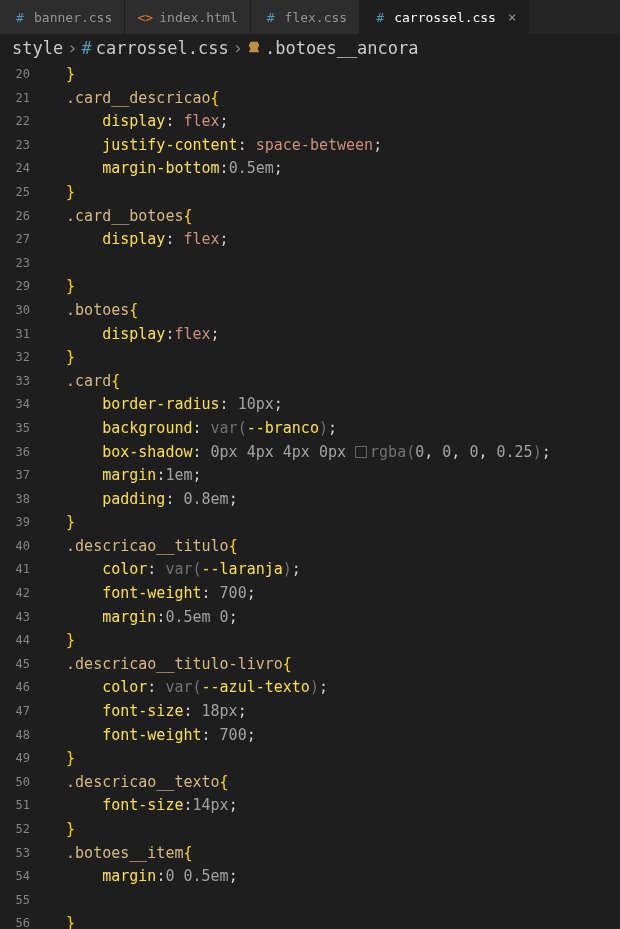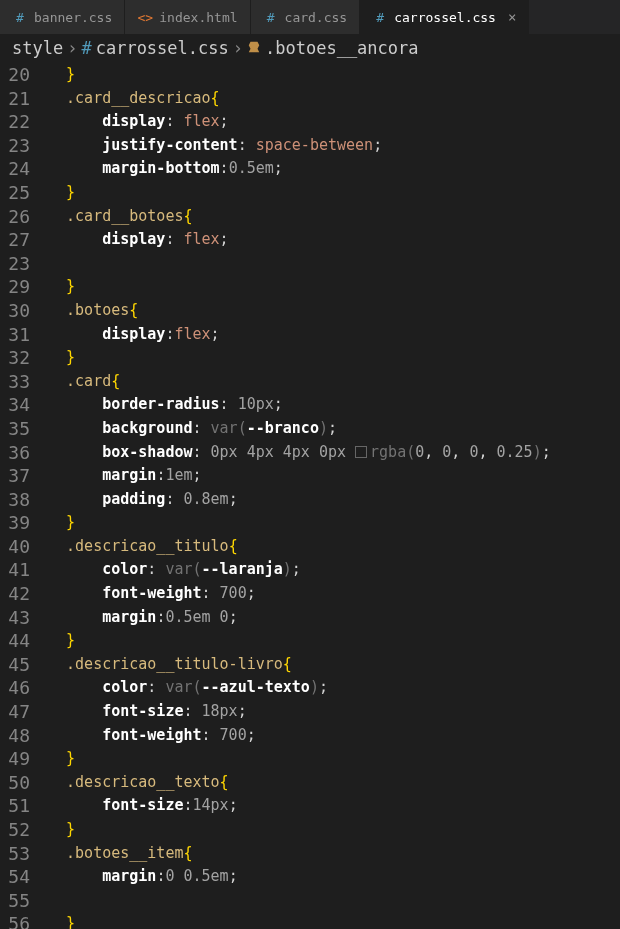--- a/index.html
+++ b/index.html
@@ -52,32 +52,32 @@
       background: #1e1e1e;
       height: calc(929px - 61px);
     }
     .gutter {
       width: 48px;
       text-align: right;
       color: #858585;
       padding-top: 2px;
       user-select: none;
       line-height: 23.6px;
-      font-size: 18px;
+      font-size: 12px;
     }
     .gutter div { padding-right: 18px; }
     .code {
       flex: 1;
       padding-top: 2px;
       line-height: 23.6px;
       font-size: 15px;
       white-space: pre;
     }
     .y { color: #d7ba7d; }
-    .b { color: #ffffff; font-weight: bold; }
+    .b { color: #fde047; }
     .w { color: #d4d4d4; }
     .o { color: #ce9178; margin-top: 48px; }
     .g { color: #a3a3a3; }
     .br1 { color: #ffd700; }
     .br2 { color: #737373; }
     .sw { display: inline-block; width: 12px; height: 12px; border: 1px solid #666; margin-right: 3px; vertical-align: middle; background: transparent; }
     .css-icon { color: #519aba; }
     .html-icon { color: #e37933; }
     .cls-icon { color: #e8ab53; }
   </style>
@@ -88,21 +88,21 @@
     <div class="tab">
       <span class="tab-icon css-icon">#</span>
       <span>banner.css</span>
     </div>
     <div class="tab">
       <span class="tab-icon html-icon">&lt;&gt;</span>
       <span>index.html</span>
     </div>
     <div class="tab">
       <span class="tab-icon css-icon">#</span>
-      <span>card.css</span>
+      <span>flex.css</span>
     </div>
     <div class="tab active">
       <span class="tab-icon css-icon">#</span>
       <span>carrossel.css</span>
       <span class="tab-close">×</span>
     </div>
   </div>
 
 <div class="breadcrumb">
   <span class="bc-item">style</span>

